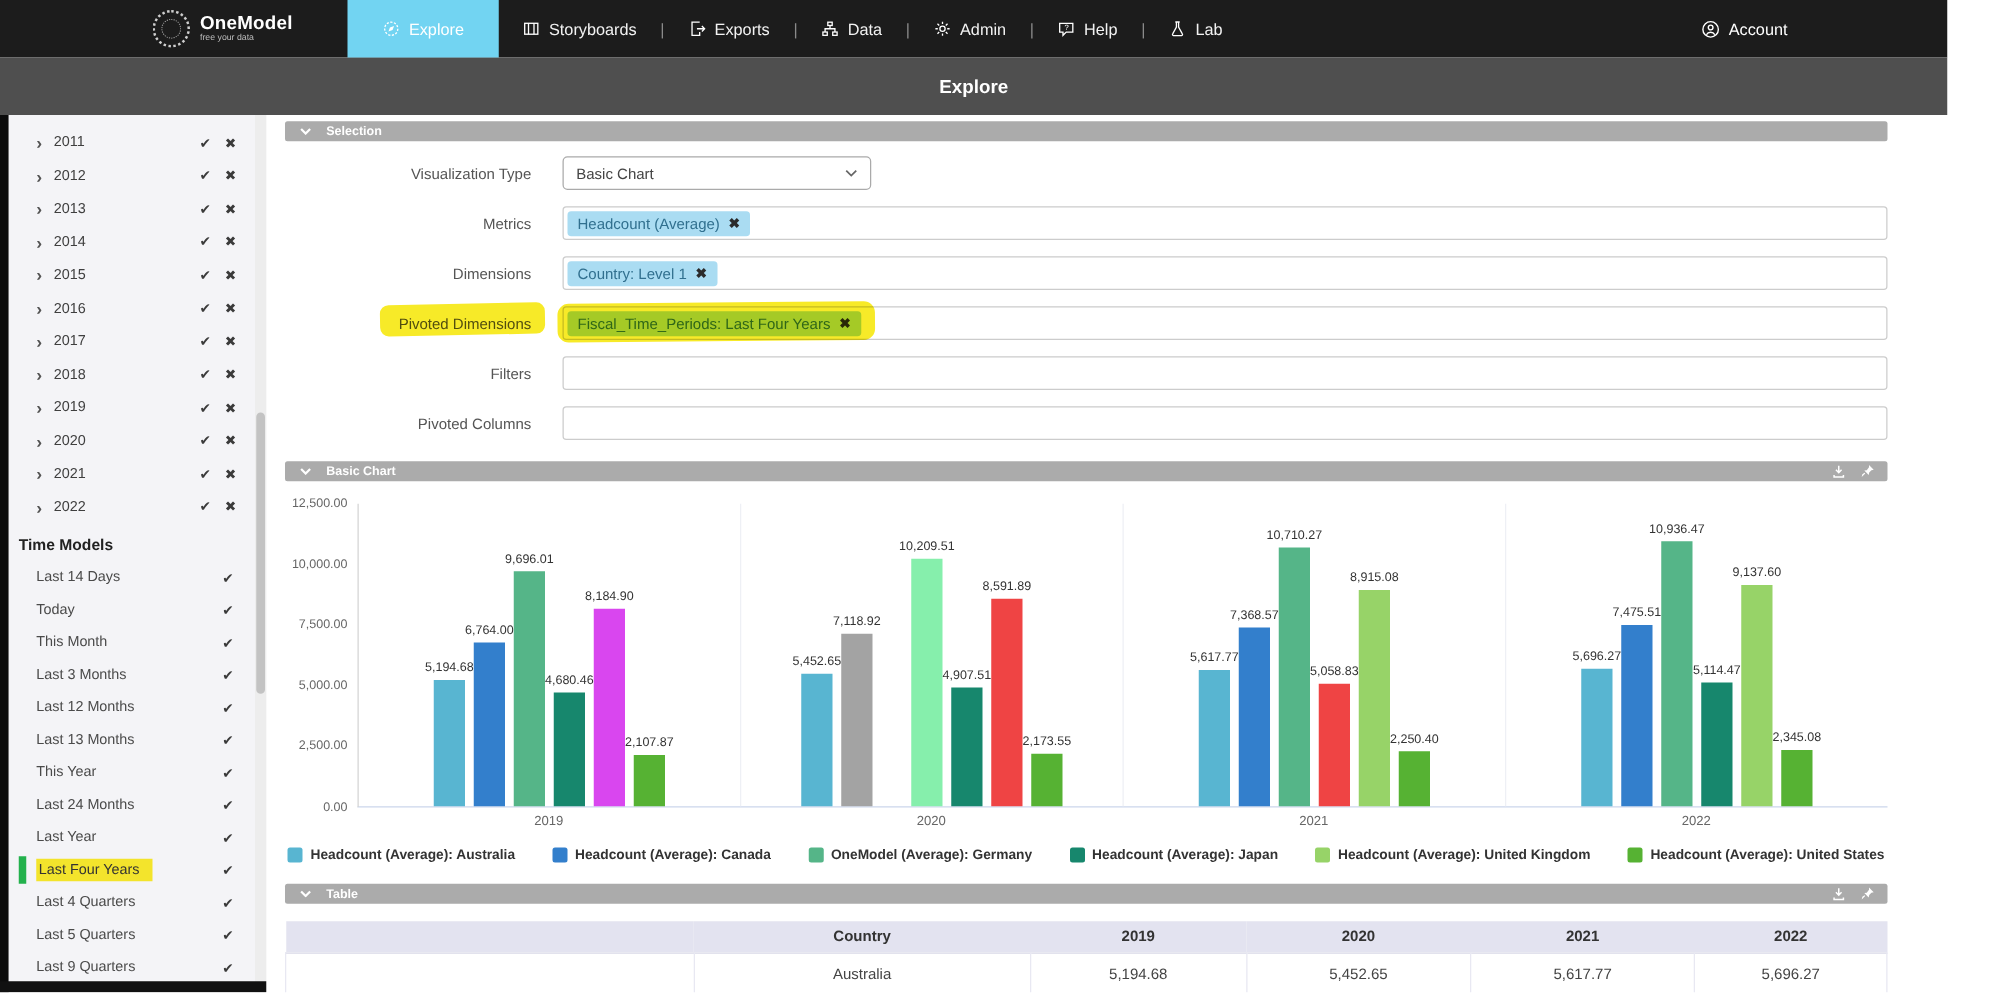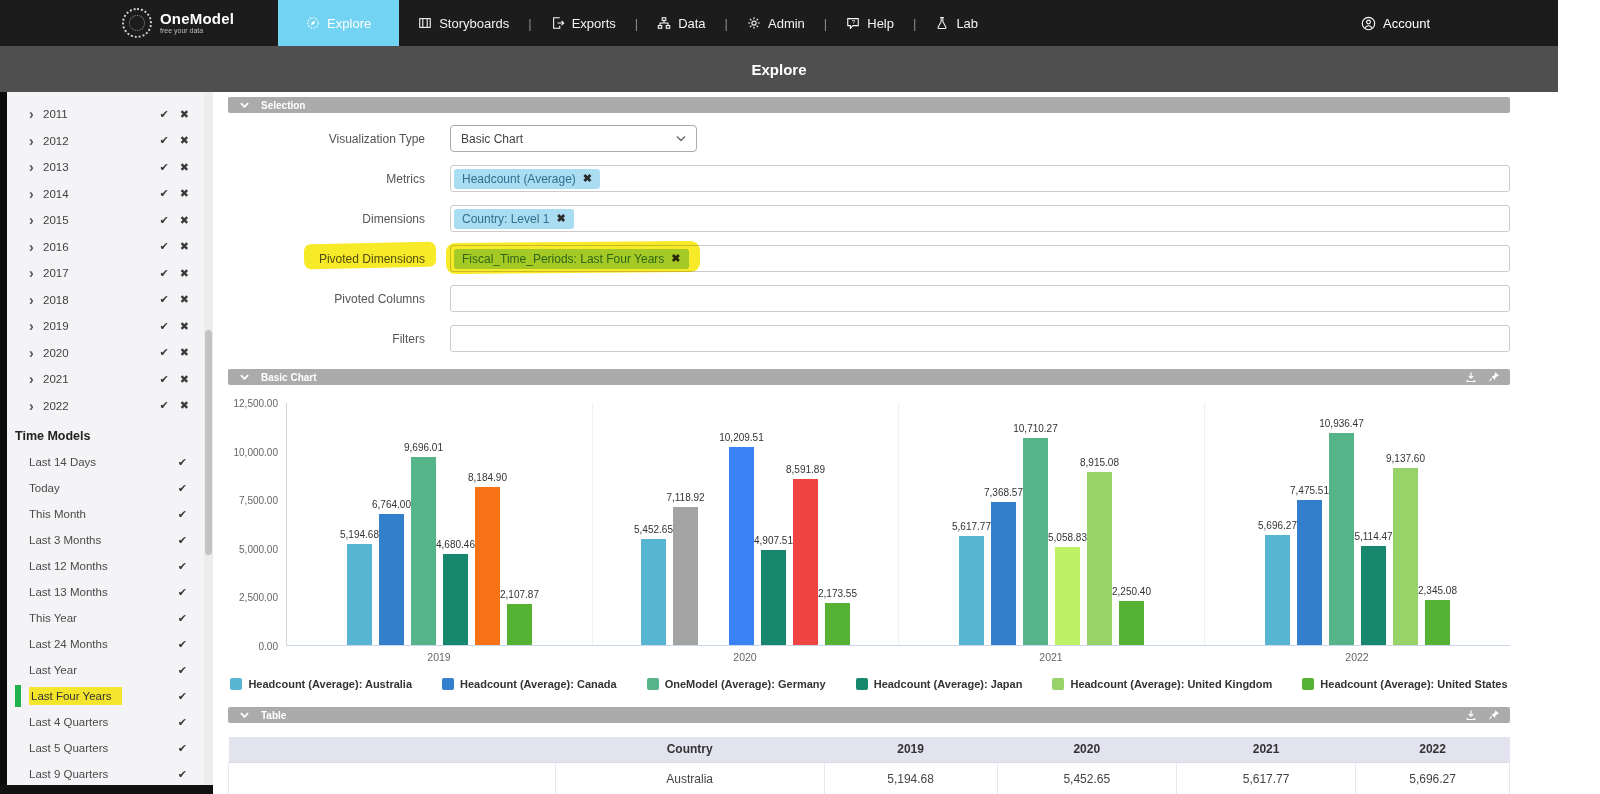--- a/index.html
+++ b/index.html
@@ -408,27 +408,27 @@
                 <span class="chip">
                   <span>Fiscal_Time_Periods: Last Four Years</span>
                   <span class="chip-x">✖</span>
                 </span>
               </div>
             </div>
             <div class="marker marker-label"></div>
             <div class="marker marker-chip"></div>
           </div>
           <div class="sel-row">
-            <label class="sel-label">Pivoted Columns</label>
+            <label class="sel-label">Filters</label>
             <div class="sel-control">
               <div class="sel-box"></div>
             </div>
           </div>
           <div class="sel-row">
-            <label class="sel-label">Filters</label>
+            <label class="sel-label">Pivoted Columns</label>
             <div class="sel-control">
               <div class="sel-box"></div>
             </div>
           </div>
         </div>
 
       <div class="panel-header">
         <span class="ph-chev">
           <svg width="9" height="6" viewBox="0 0 10 6" fill="none" stroke="#fff" stroke-width="2">
               <polyline points="1,1 5,5 9,1"></polyline>
@@ -462,35 +462,35 @@
                 </div>
                 <div class="bar" style="height: 54.112%; background: rgb(51, 127, 204);">
                   <span class="bar-label">6,764.00</span>
                 </div>
                 <div class="bar" style="height: 77.5681%; background: rgb(85, 181, 136);">
                   <span class="bar-label">9,696.01</span>
                 </div>
                 <div class="bar" style="height: 37.4437%; background: rgb(23, 135, 109);">
                   <span class="bar-label">4,680.46</span>
                 </div>
-                <div class="bar" style="height: 65.4792%; background: #f97316;">
+                <div class="bar" style="height: 65.4792%; background: #d946ef;">
                   <span class="bar-label">8,184.90</span>
                 </div>
                 <div class="bar" style="height: 16.863%; background: rgb(86, 178, 51);">
                   <span class="bar-label">2,107.87</span>
                 </div>
               </div>
               <div class="group">
                 <div class="bar" style="height: 43.6212%; background: rgb(88, 181, 209);">
                   <span class="bar-label">5,452.65</span>
                 </div>
                 <div class="bar" style="height: 56.9514%; background: #a3a3a3;">
                   <span class="bar-label">7,118.92</span>
                 </div>
-                <div class="bar" style="height: 81.6761%; background: #3b82f6; margin-left: 24px;">
+                <div class="bar" style="height: 81.6761%; background: #86efac; margin-left: 24px;">
                   <span class="bar-label">10,209.51</span>
                 </div>
                 <div class="bar" style="height: 39.2601%; background: rgb(23, 135, 109);">
                   <span class="bar-label">4,907.51</span>
                 </div>
                 <div class="bar" style="height: 68.7351%; background: #ef4444;">
                   <span class="bar-label">8,591.89</span>
                 </div>
                 <div class="bar" style="height: 17.3884%; background: rgb(86, 178, 51);">
                   <span class="bar-label">2,173.55</span>
@@ -499,21 +499,21 @@
               <div class="group">
                 <div class="bar" style="height: 44.9422%; background: rgb(88, 181, 209);">
                   <span class="bar-label">5,617.77</span>
                 </div>
                 <div class="bar" style="height: 58.9486%; background: rgb(51, 127, 204);">
                   <span class="bar-label">7,368.57</span>
                 </div>
                 <div class="bar" style="height: 85.6822%; background: rgb(85, 181, 136);">
                   <span class="bar-label">10,710.27</span>
                 </div>
-                <div class="bar" style="height: 40.4706%; background: #bef264; margin-top: 30px;">
+                <div class="bar" style="height: 40.4706%; background: #ef4444; margin-top: 30px;">
                   <span class="bar-label">5,058.83</span>
                 </div>
                 <div class="bar" style="height: 71.3206%; background: rgb(151, 211, 104);">
                   <span class="bar-label">8,915.08</span>
                 </div>
                 <div class="bar" style="height: 18.0032%; background: rgb(86, 178, 51);">
                   <span class="bar-label">2,250.40</span>
                 </div>
               </div>
               <div class="group">

